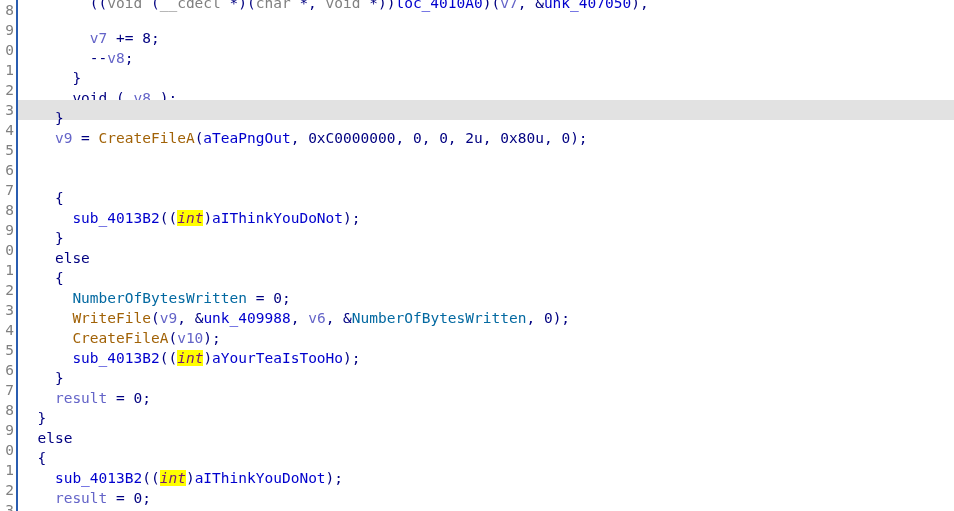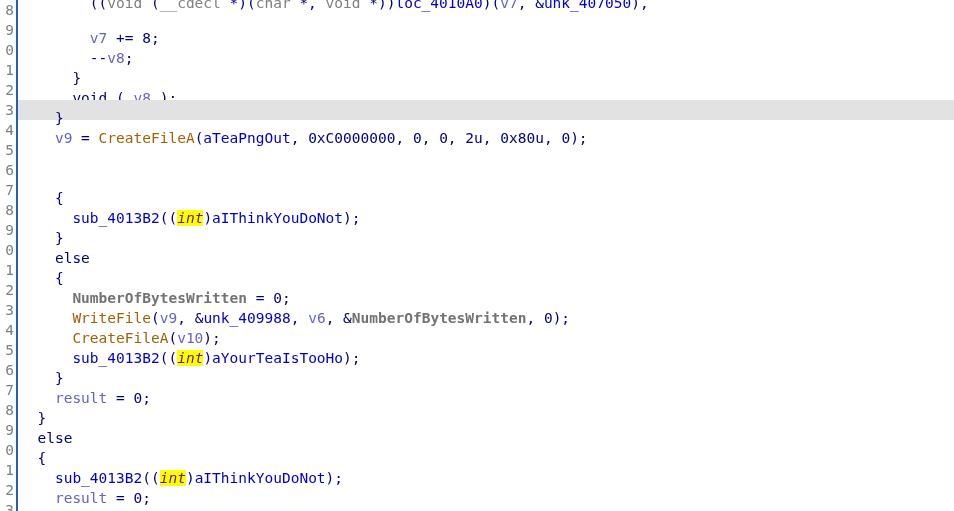--- a/index.html
+++ b/index.html
@@ -78,21 +78,21 @@
   }
 
   
   .t-plain   { color: #000080; }          
   .t-kw      { color: #000080; }          
   .t-var     { color: #6464c8; }          
   .t-func    { color: #a16207; }          
   .t-sub     { color: #0000cd; }          
   .t-type    { color: #808080; }          
   .t-num     { color: #000080; }          
-  .t-dim     { color: #737373; font-weight: bold; }          
+  .t-dim     { color: #0369a1; }          
   .hl-sel {
     background: #ffff00;
     color: #701a75;
     font-style: italic;
   }
 </style>
 </head>
 <body>
 
 <div id="pseudocode-view">

